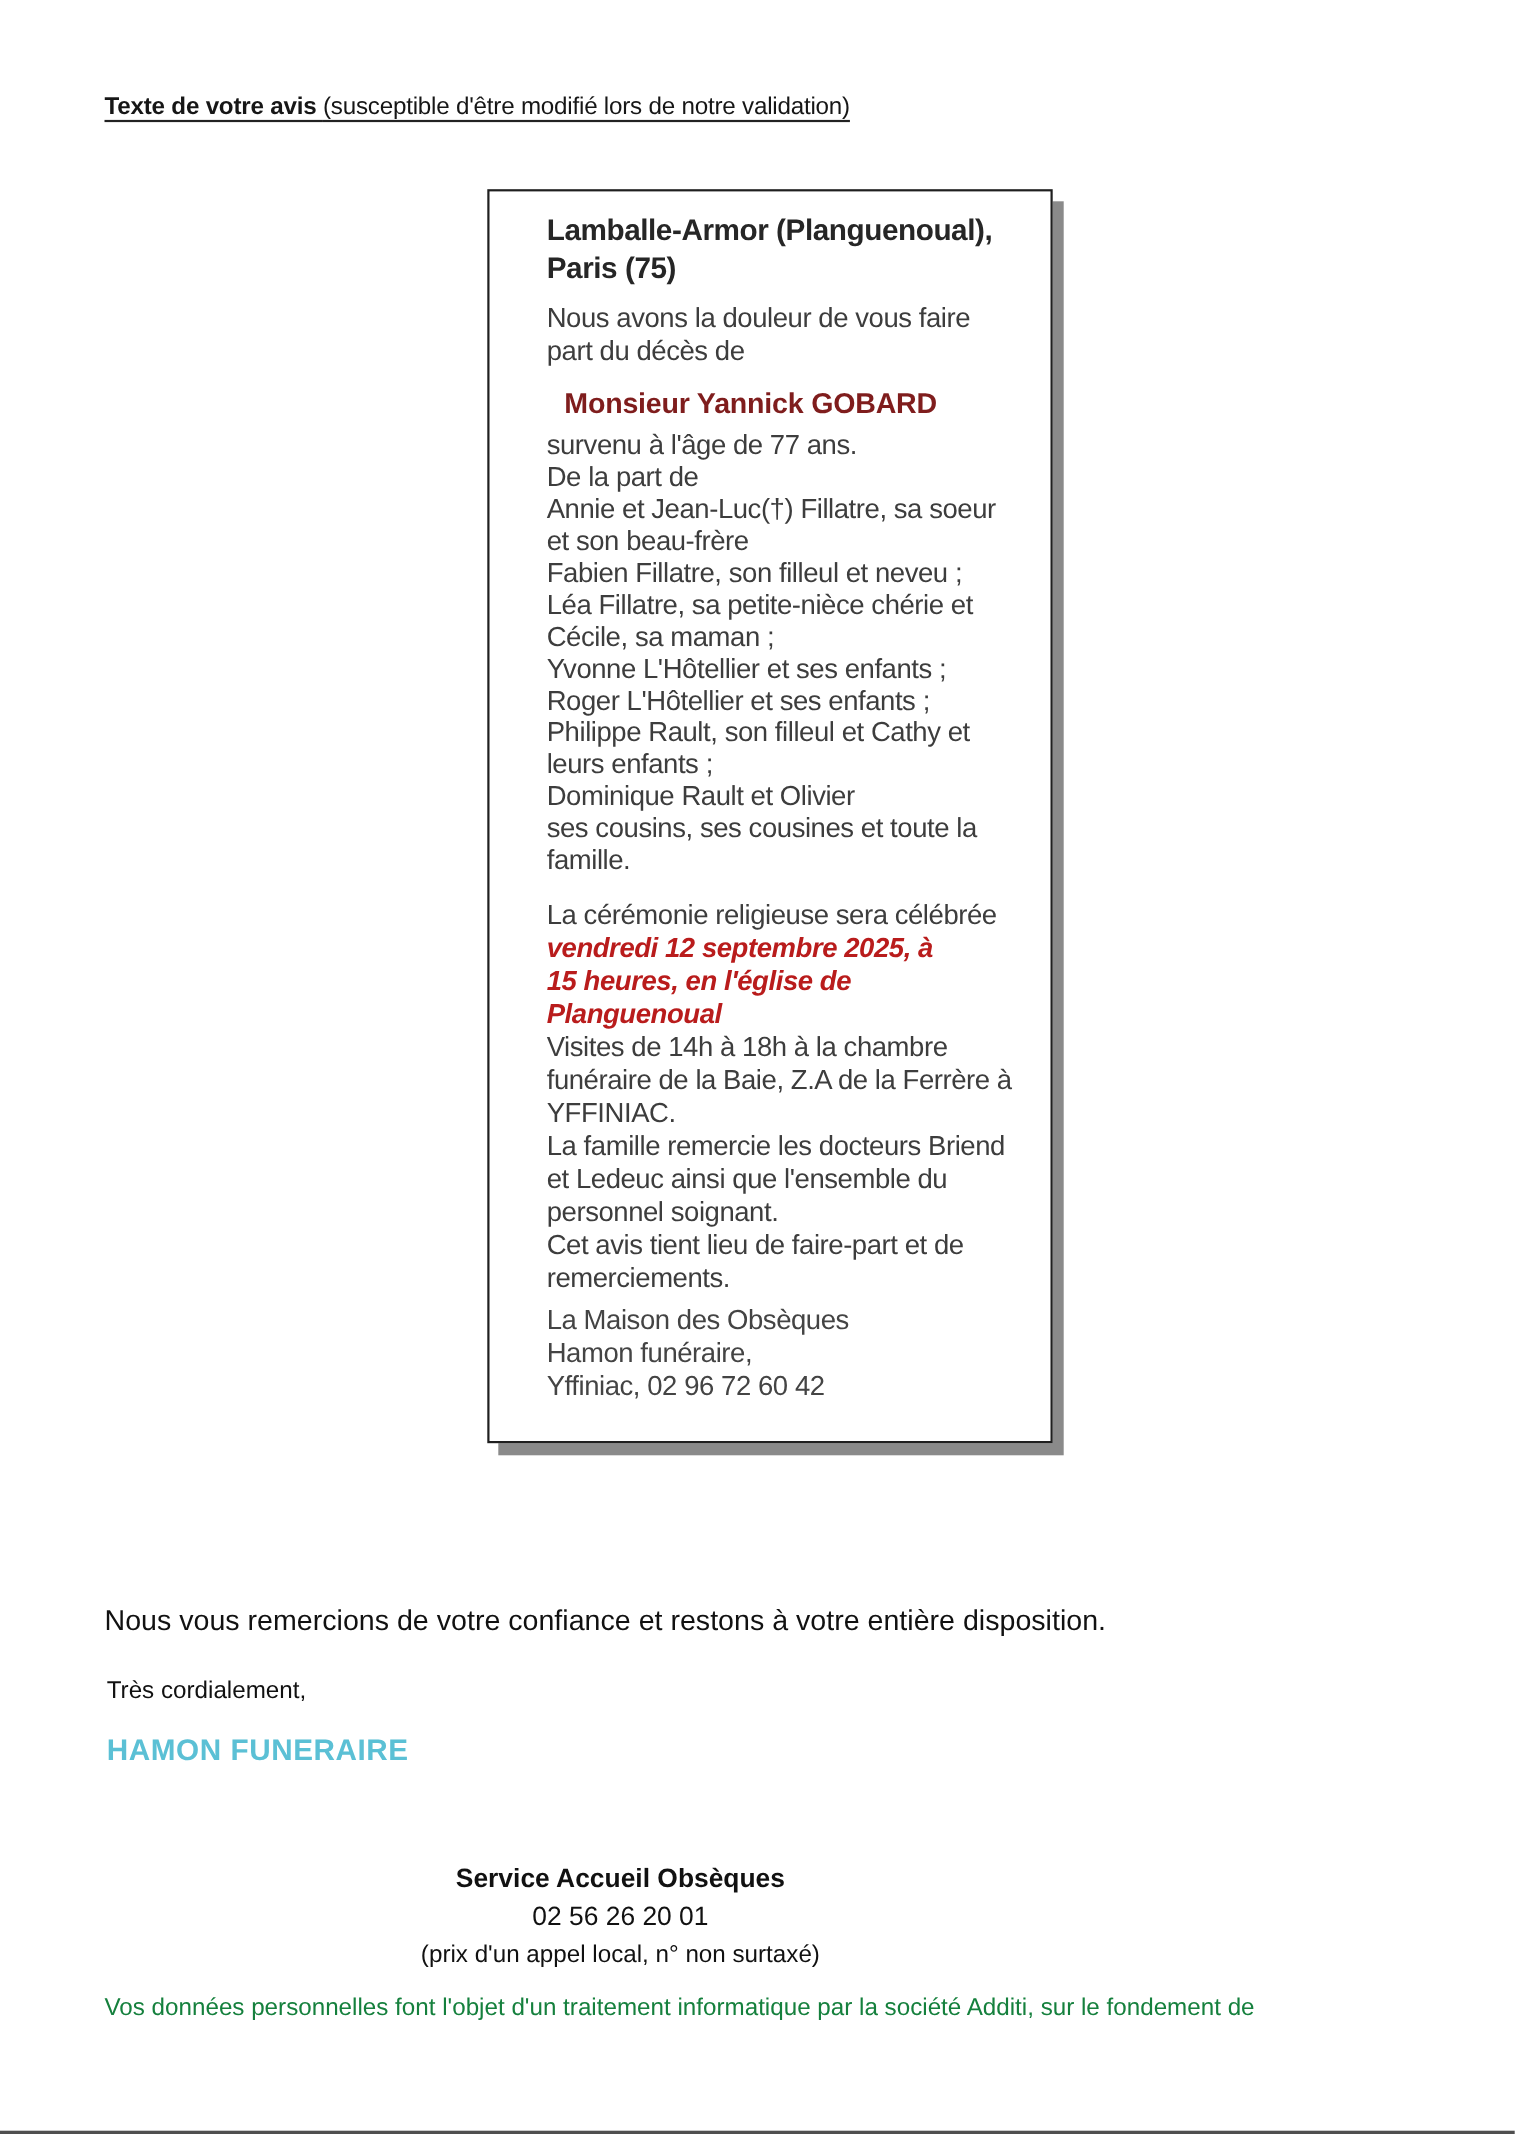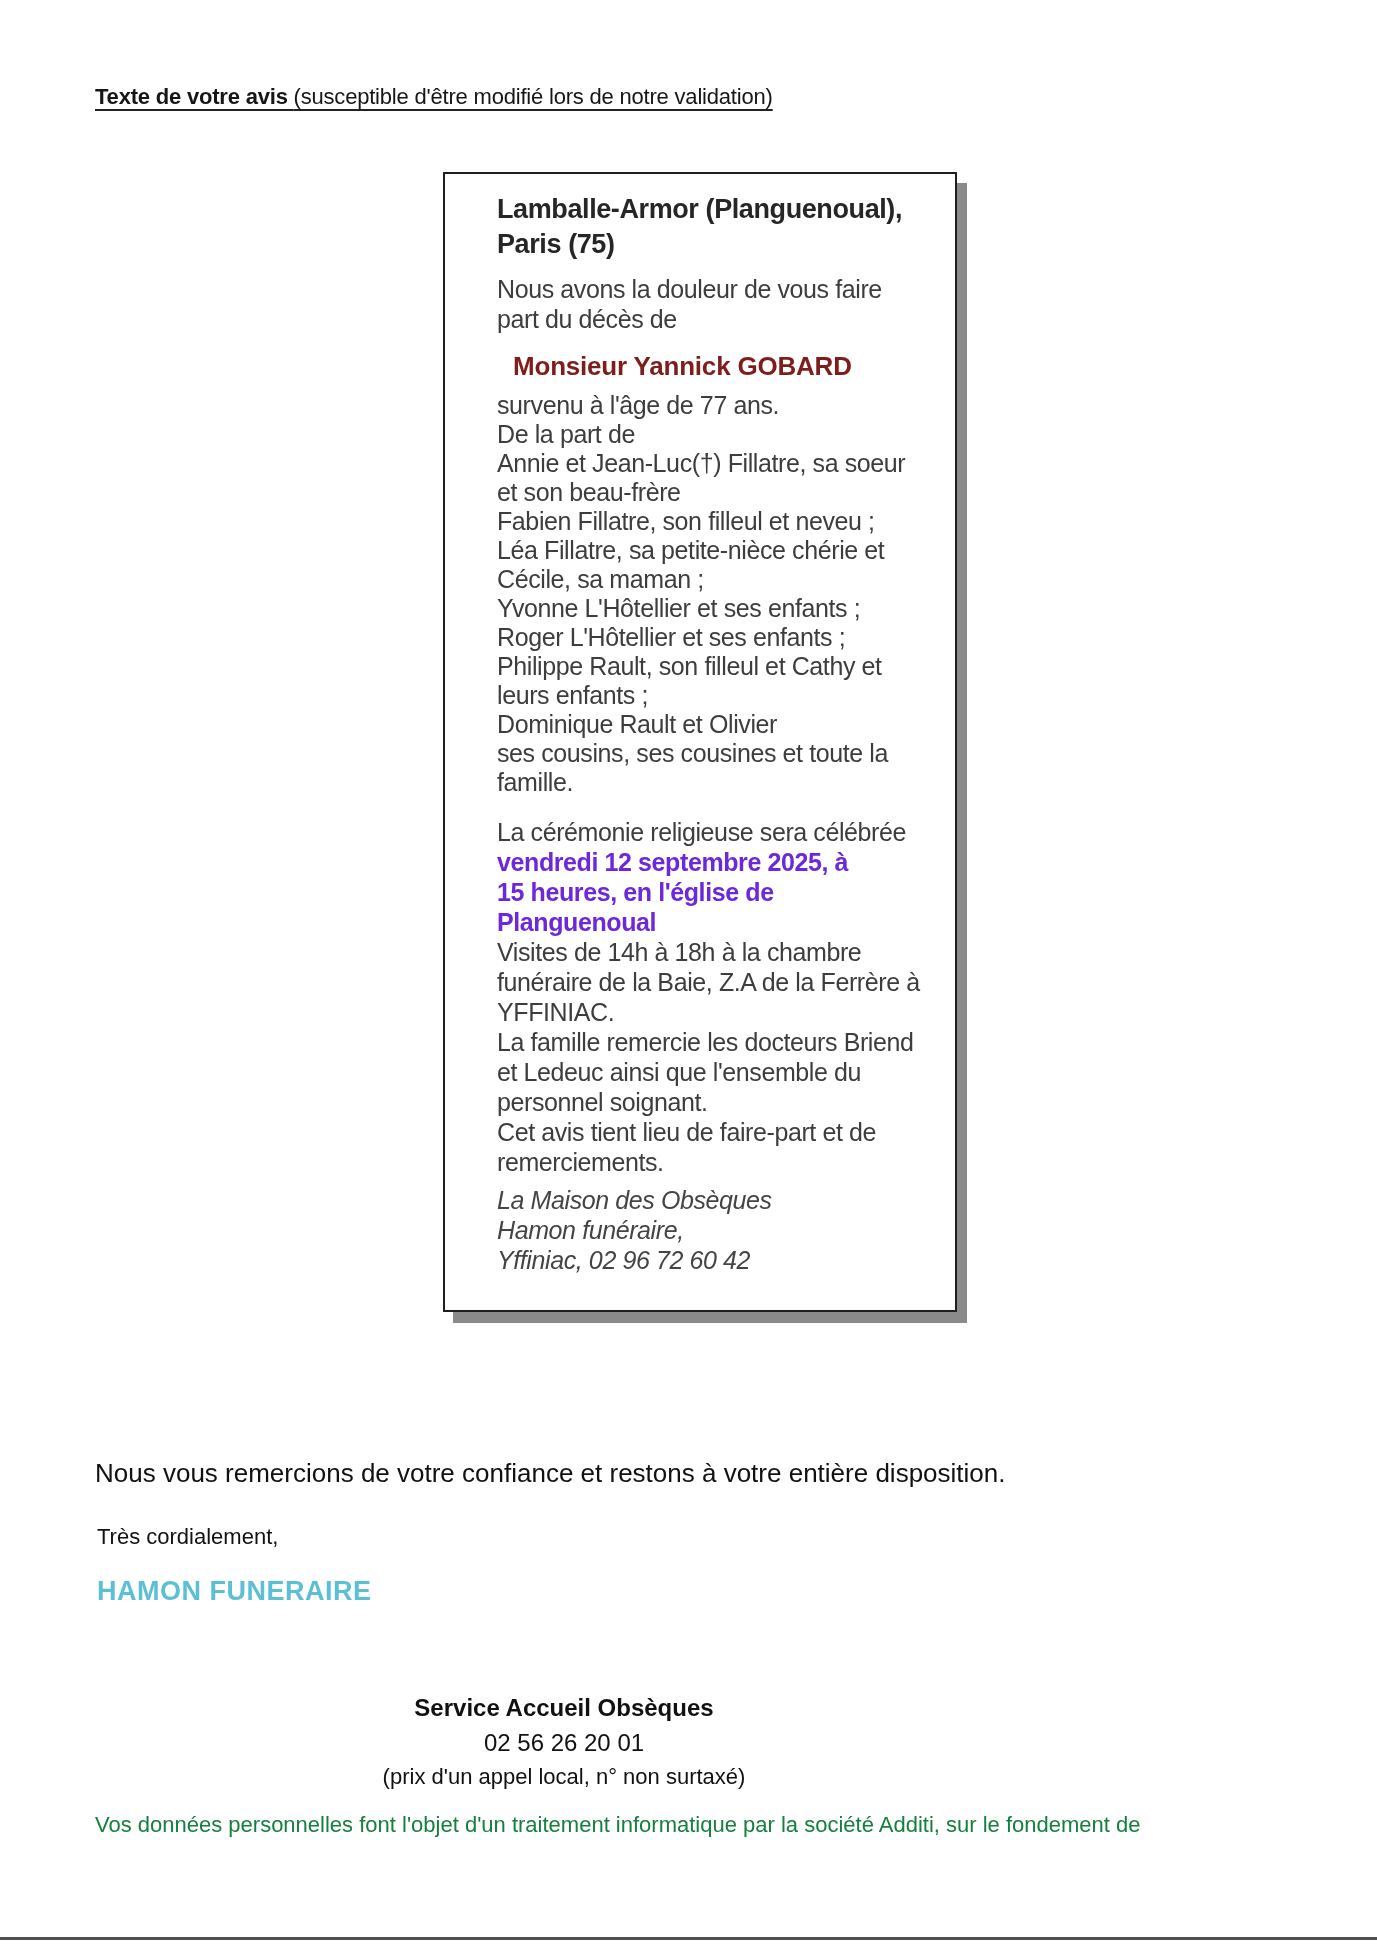--- a/index.html
+++ b/index.html
@@ -73,24 +73,24 @@
   .family-block {
     margin: 0 0 20px 0;
     line-height: 29px;
   }
   .ceremony-block {
     margin: 0 0 8px 0;
     line-height: 30px;
   }
   .ceremony-bold {
     font-weight: bold;
-    color: #6d28d9;
+    color: #b91c1c;
+    font-style: italic;
   }
   .funeral-home {
-    font-style: italic;
     line-height: 30px;
     color: #444444;
     margin: 8px 0 0 0;
   }
 
   
   .thanks-line {
     position: absolute;
     left: 95px;
     top: 1458px;

